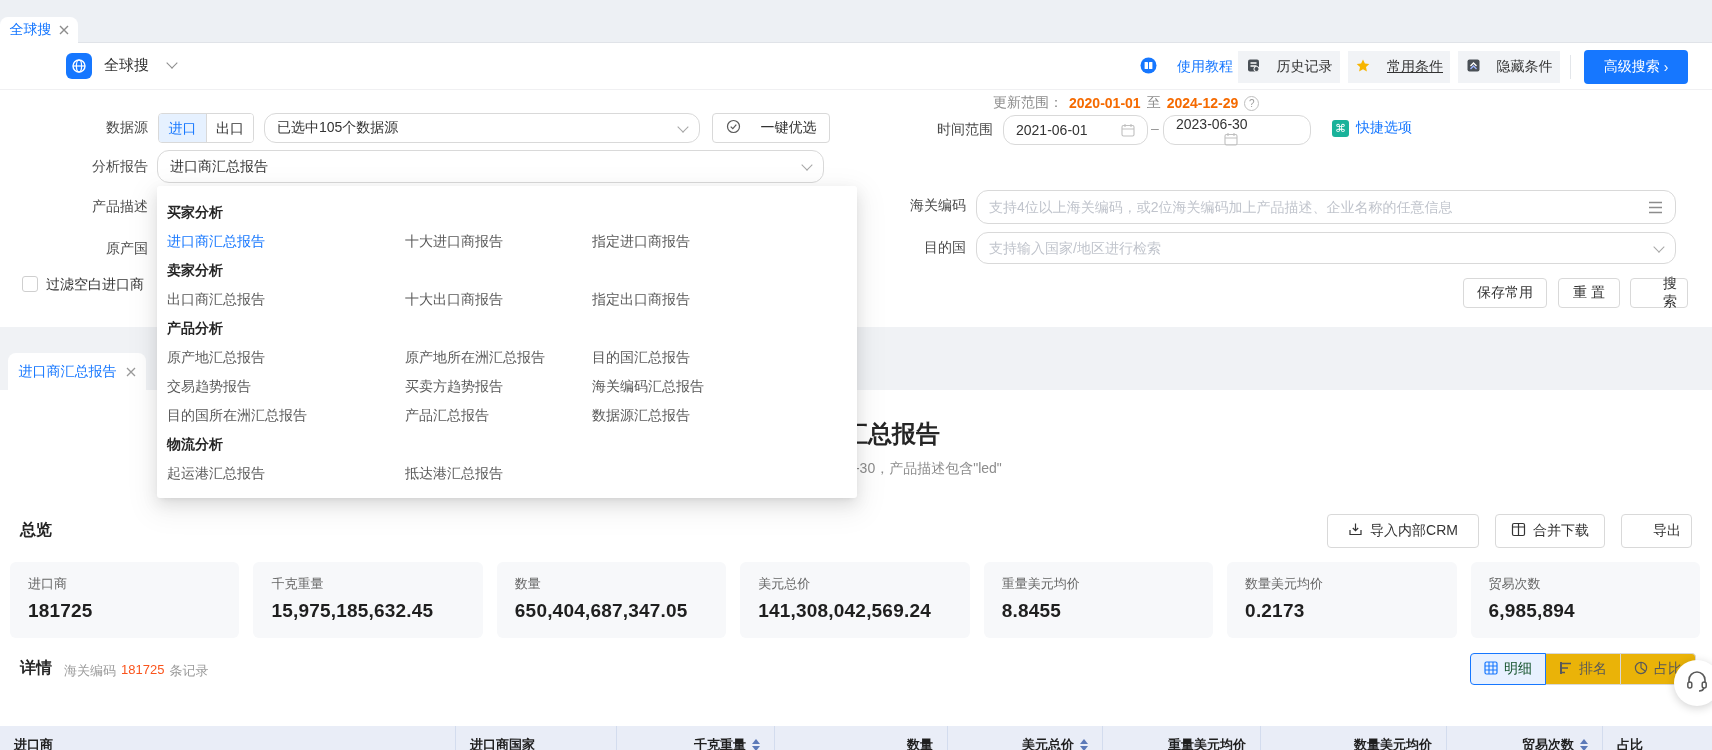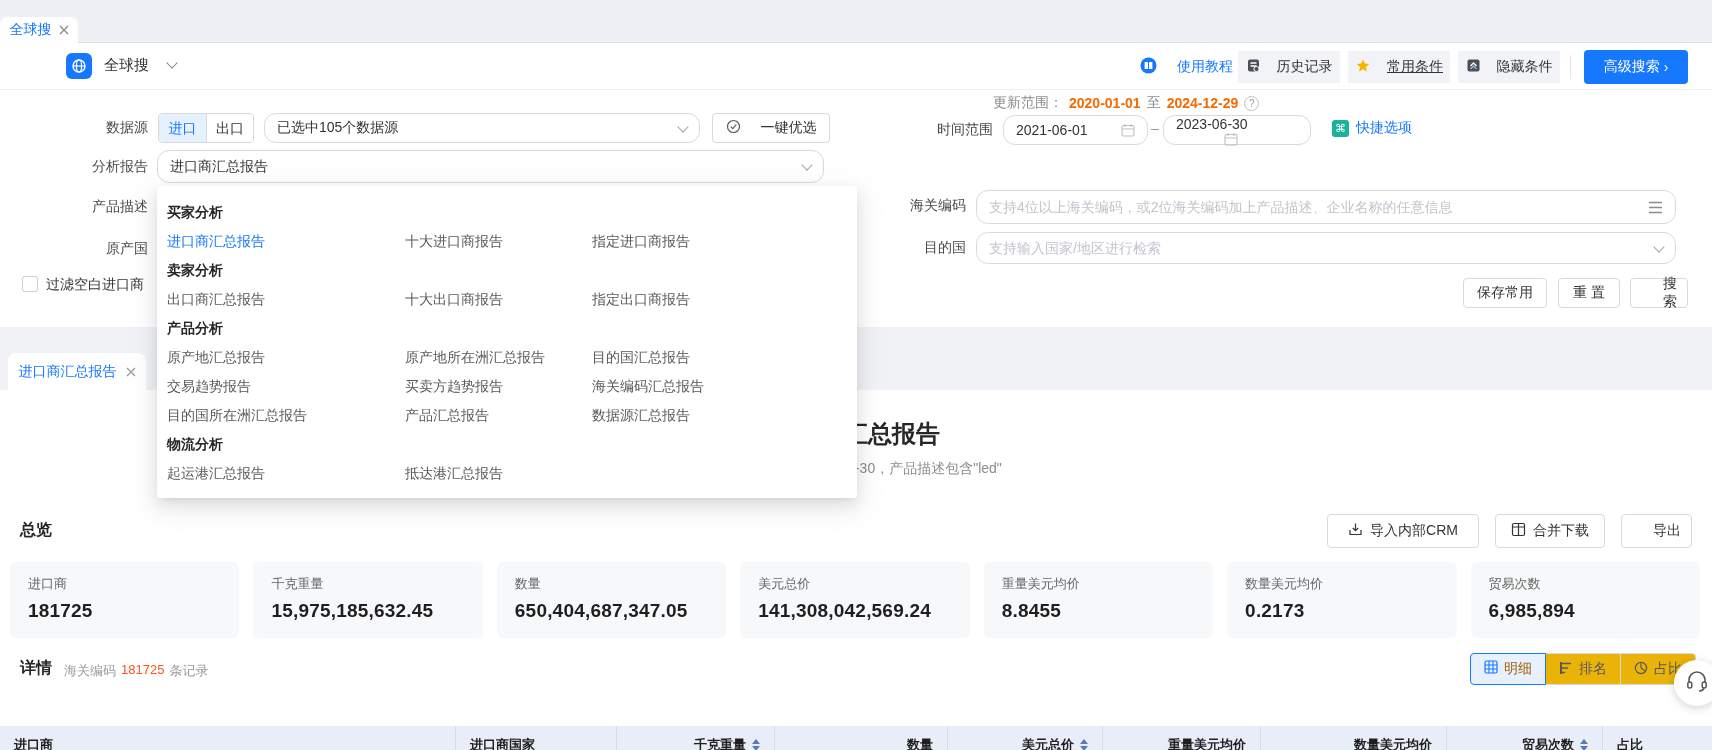--- a/index.html
+++ b/index.html
@@ -72,21 +72,21 @@
   .stat { flex:1; height:76px; background:#f7f8fa; border-radius:6px; padding:13px 18px; }
   .stat .sl { font-size:13px; color:#666; }
   .stat .sv { font-size:19px; font-weight:bold; color:#1f1f1f; margin-top:7px; letter-spacing:.2px; }
   #match { position:absolute; left:64px; top:272px; font-size:13px; color:#9a9a9a; display:flex; gap:5px; }
   #match .cnt { color:#fa541c; }
   #views { position:absolute; left:1470px; top:263px; height:32px; display:flex; }
   .view { height:32px; padding:0 13px; border:1px solid #d9d9d9; display:flex; align-items:center; gap:6px; font-size:14px;
     color:#595959; background:#eab308; cursor:pointer; margin-left:-1px; }
   .view:first-child { border-radius:4px 0 0 4px; margin-left:0; }
   .view:last-child { border-radius:0 4px 4px 0; }
-  .view.active { background:#e8f1ff; border-color:#1677ff; color:#a16207; position:relative; z-index:2;font-family:Liberation Mono, monospace; }
+  .view.active { background:#e8f1ff; border-color:#1677ff; color:#14532d; position:relative; z-index:2; }
 
   
   #thead { position:absolute; left:0; right:0; top:336px; height:38px; background:#e9edf7; display:flex; }
   .th { height:38px; display:flex; align-items:center; padding:0 14px; font-size:13px; font-weight:bold; color:#1f1f1f;
     border-right:1px solid #d3dcee; cursor:pointer; }
   .th.r { justify-content:flex-end; }
   .th:last-child { border-right:none; }
   .sorter { display:inline-flex; flex-direction:column; gap:2px; margin-left:6px; }
   .sorter i { width:0; height:0; border-left:4px solid transparent; border-right:4px solid transparent; }
   .sorter .up { border-bottom:5px solid #5b79b8; }

